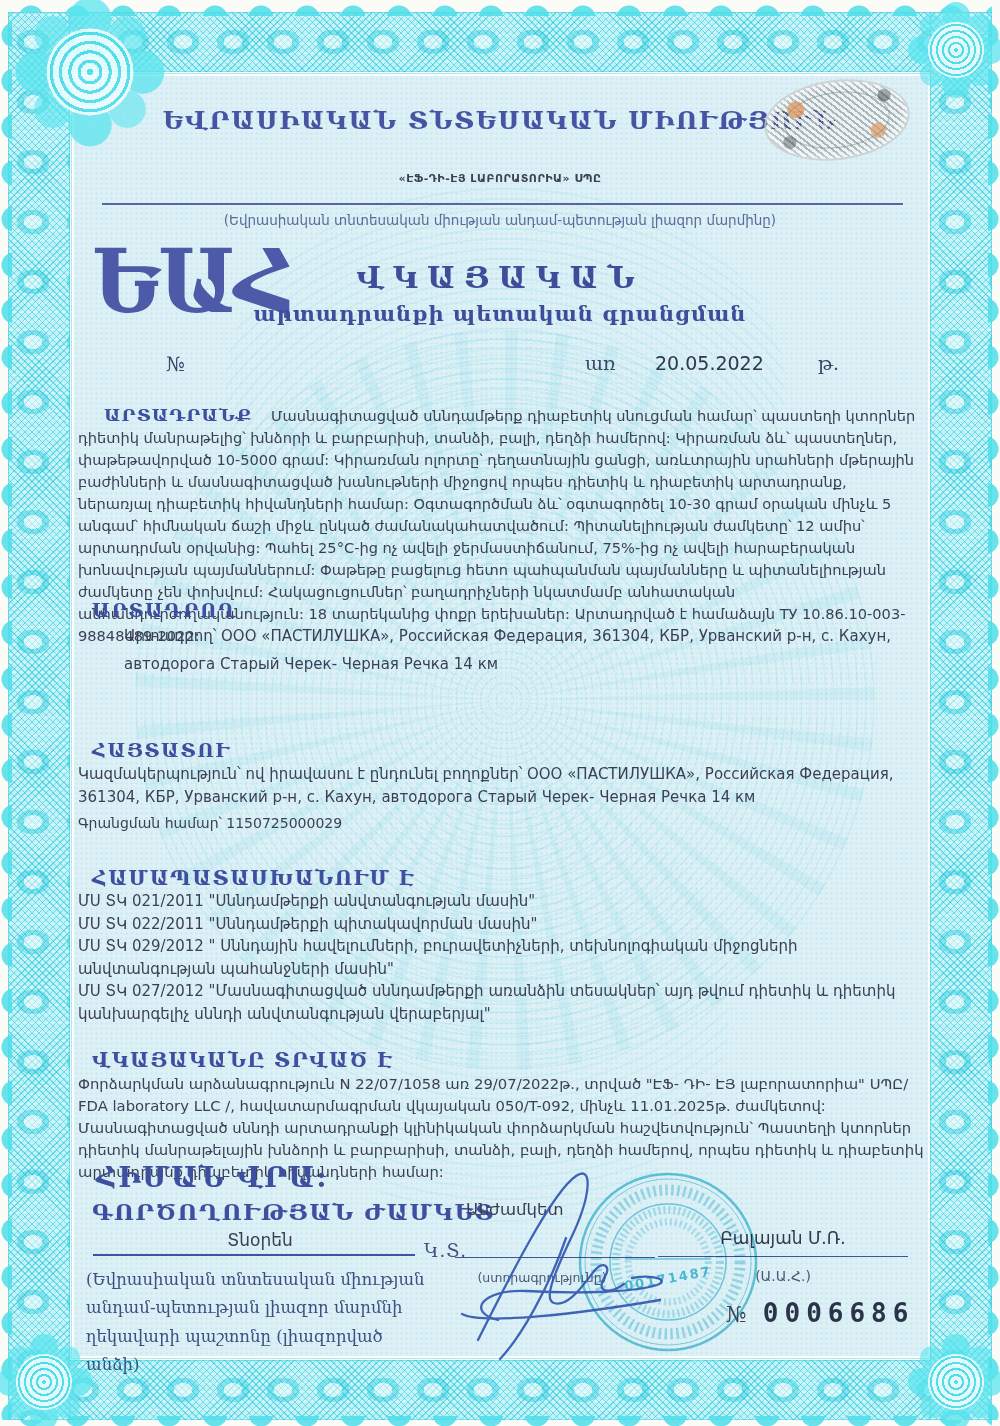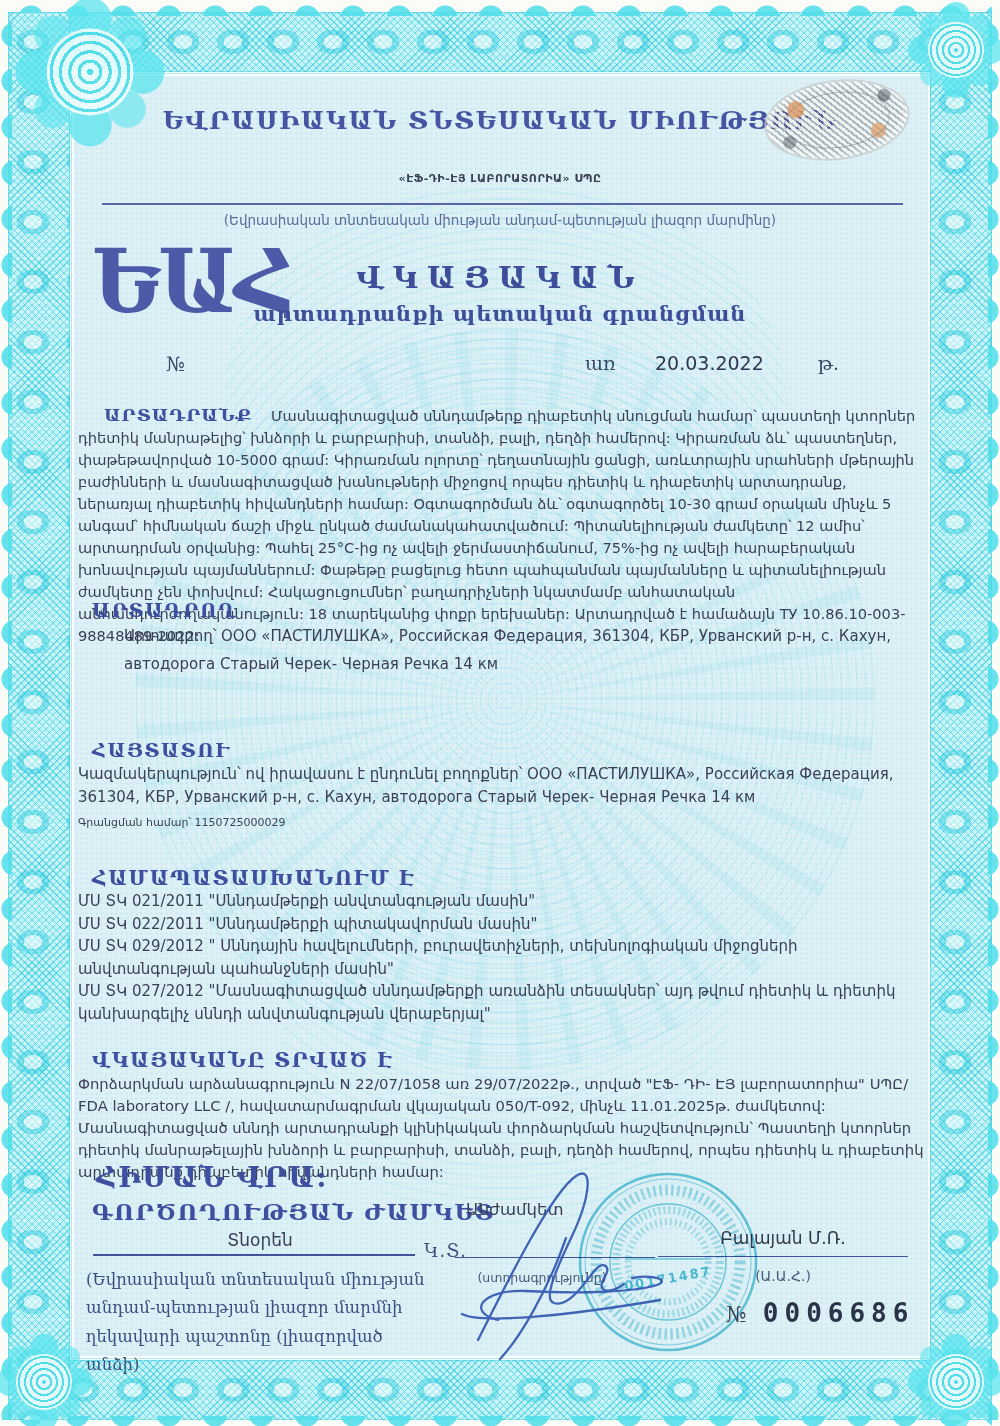--- a/index.html
+++ b/index.html
@@ -101,21 +101,21 @@
 
   .sec-product{top:404px;left:78px;width:846px;text-indent:26px;}
   .sec-product .inline-head{font-family:"DejaVu Serif",serif;font-weight:bold;color:#3f4fa0;
     font-size:17.5px;letter-spacing:1px;margin-right:14px;}
 
   .h-producer{top:599px;left:92px;}
   .t-producer{top:622px;left:78px;width:846px;font-size:15px;line-height:28px;margin-left:46px;}
 
   .h-applicant{top:739px;left:92px;}
   .t-applicant{top:763px;left:78px;width:846px;font-size:15px;line-height:23px;}
-  .t-regnum{top:812px;left:78px;width:846px;font-size:11px;}
+  .t-regnum{top:812px;left:78px;width:846px;font-size:14px;}
 
   .h-conforms{top:866px;left:92px;font-size:20px;}
   .t-conforms{top:890px;left:78px;width:846px;font-size:15px;line-height:22.5px;}
 
   .h-issued{top:1048px;left:92px;font-size:20px;}
   .t-issued{top:1073px;left:78px;width:846px;font-size:14.8px;line-height:22px;}
 
   .h-basis{top:1161px;left:96px;font-size:28px;}
   .h-validity{top:1198px;left:92px;font-size:23px;}
   .t-validity{top:1200px;left:466px;font-size:16.5px;color:#3b3f55;}
@@ -175,21 +175,21 @@
   <div class="abs head-rule"></div>
   <div class="abs center org-subtitle">(Եվրասիական տնտեսական միության անդամ-պետության լիազոր մարմինը)</div>
 
   <div class="abs serif logo">ԵԱՀ</div>
   <div class="abs center serif doc-title">ՎԿԱՅԱԿԱՆ</div>
   <div class="abs center serif doc-subtitle">արտադրանքի պետական գրանցման</div>
 
   <div class="abs numrow">
     <span class="no">№</span>
     <span class="pre">առ</span>
-    <span class="date">20.03.2022</span>
+    <span class="date">20.05.2022</span>
     <span class="suf">թ.</span>
   </div>
 
   <div class="abs body-txt sec-product">
     <span class="inline-head">ԱՐՏԱԴՐԱՆՔ</span>
     <span>Մասնագիտացված սննդամթերք դիաբետիկ սնուցման համար՝ պաստեղի կտորներ դիետիկ մանրաթելից՝ խնձորի և բարբարիսի, տանձի, բալի, դեղձի համերով: Կիրառման ձև՝ պաստեղներ, փաթեթավորված 10-5000 գրամ: Կիրառման ոլորտը՝ դեղատնային ցանցի, առևտրային սրահների մթերային բաժինների և մասնագիտացված խանութների միջոցով որպես դիետիկ և դիաբետիկ արտադրանք, ներառյալ դիաբետիկ հիվանդների համար: Օգտագործման ձև՝ օգտագործել 10-30 գրամ օրական մինչև 5 անգամ՝ հիմնական ճաշի միջև ընկած ժամանակահատվածում: Պիտանելիության ժամկետը՝ 12 ամիս՝ արտադրման օրվանից: Պահել 25°C-ից ոչ ավելի ջերմաստիճանում, 75%-ից ոչ ավելի հարաբերական խոնավության պայմաններում: Փաթեթը բացելուց հետո պահպանման պայմանները և պիտանելիության ժամկետը չեն փոխվում: Հակացուցումներ՝ բաղադրիչների նկատմամբ անհատական անհանդուրժողականություն: 18 տարեկանից փոքր երեխաներ: Արտադրված է համաձայն ТУ 10.86.10-003-98848489-2022:</span>
   </div>
 
   <div class="abs sec-head h-producer">ԱՐՏԱԴՐՈՂ</div>
   <div class="abs body-txt t-producer">Արտադրող՝ ООО «ПАСТИЛУШКА», Российская Федерация, 361304, КБР, Урванский р-н, с. Кахун, автодорога Старый Черек- Черная Речка 14 км</div>

